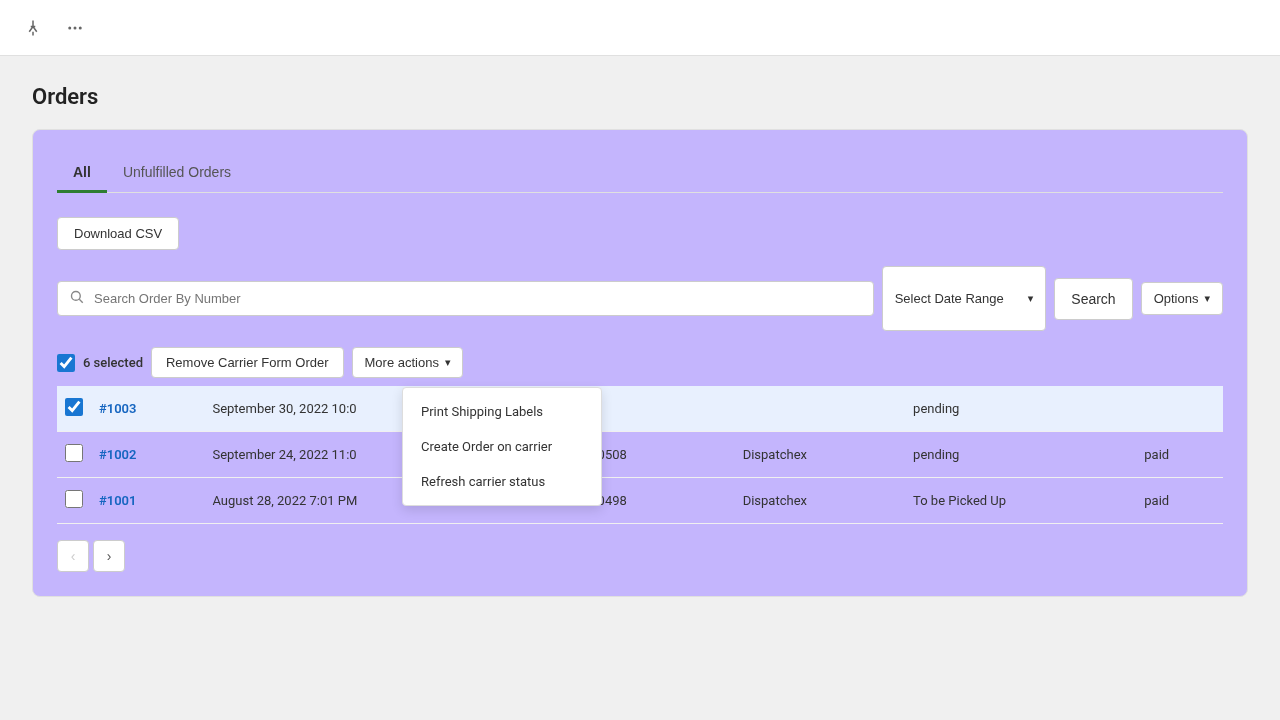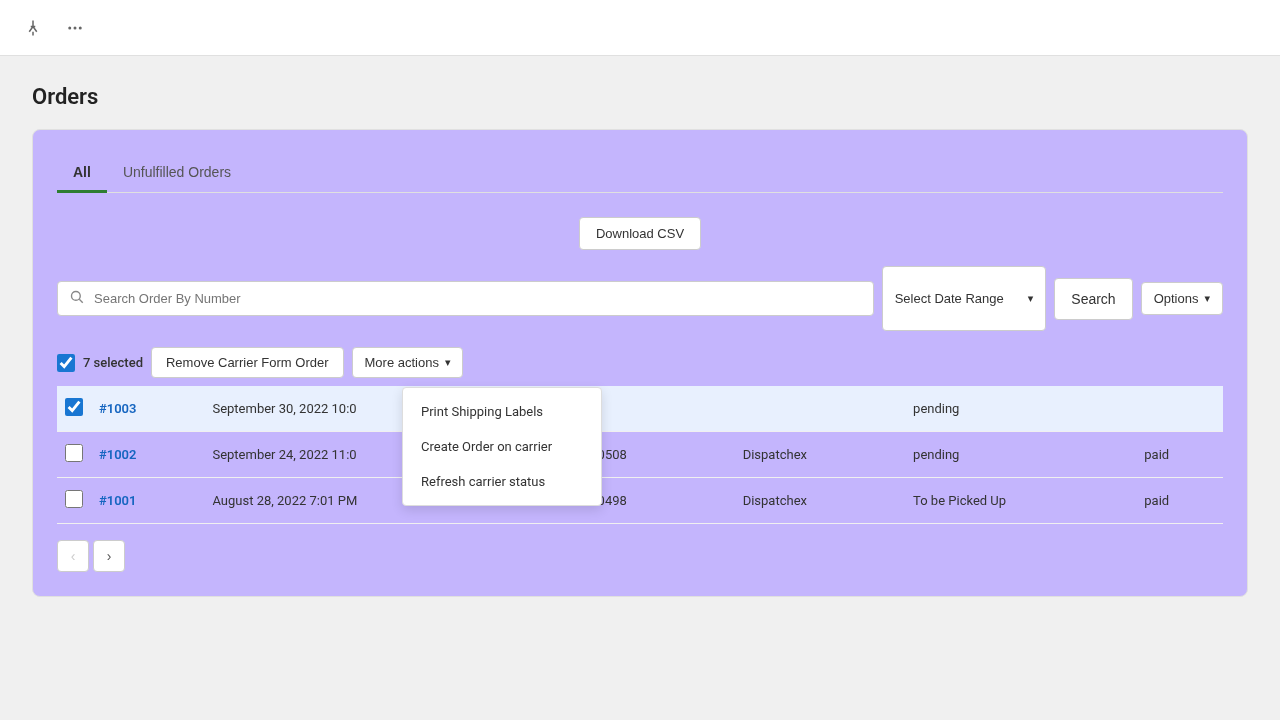--- a/index.html
+++ b/index.html
@@ -87,21 +87,21 @@
       border-right: none;
     }
     .tab.active {
       color: #333;
       font-weight: 600;
       border-bottom: 3px solid #2e7d32;
     }
     .toolbar-row {
       display: flex;
       align-items: center;
-      justify-content: center;
+      justify-content: flex-start;
       margin-bottom: 16px;
     }
     .download-csv-btn {
       background: #fff;
       border: 1px solid #ccc;
       border-radius: 4px;
       padding: 8px 16px;
       font-size: 13px;
       cursor: pointer;
       color: #333;
@@ -328,21 +328,21 @@
       </button>
       <button class="search-btn">Search</button>
       <button class="options-btn">
         <span>Options</span>
         <span class="chevron-down">▾</span>
       </button>
     </div>
 
     <div class="action-bar">
       <input type="checkbox" class="select-all-checkbox" checked="" style="">
-      <span class="selected-count">7 selected</span>
+      <span class="selected-count">6 selected</span>
       <button class="remove-carrier-btn">Remove Carrier Form Order</button>
       <button class="more-actions-btn">
         <span>More actions</span>
         <span class="chevron-down">▾</span>
       </button>
 
       <div class="dropdown-menu" id="dropdown">
         <div class="dropdown-item">Print Shipping Labels</div>
         <div class="dropdown-item">Create Order on carrier</div>
         <div class="dropdown-item">Refresh carrier status</div>

